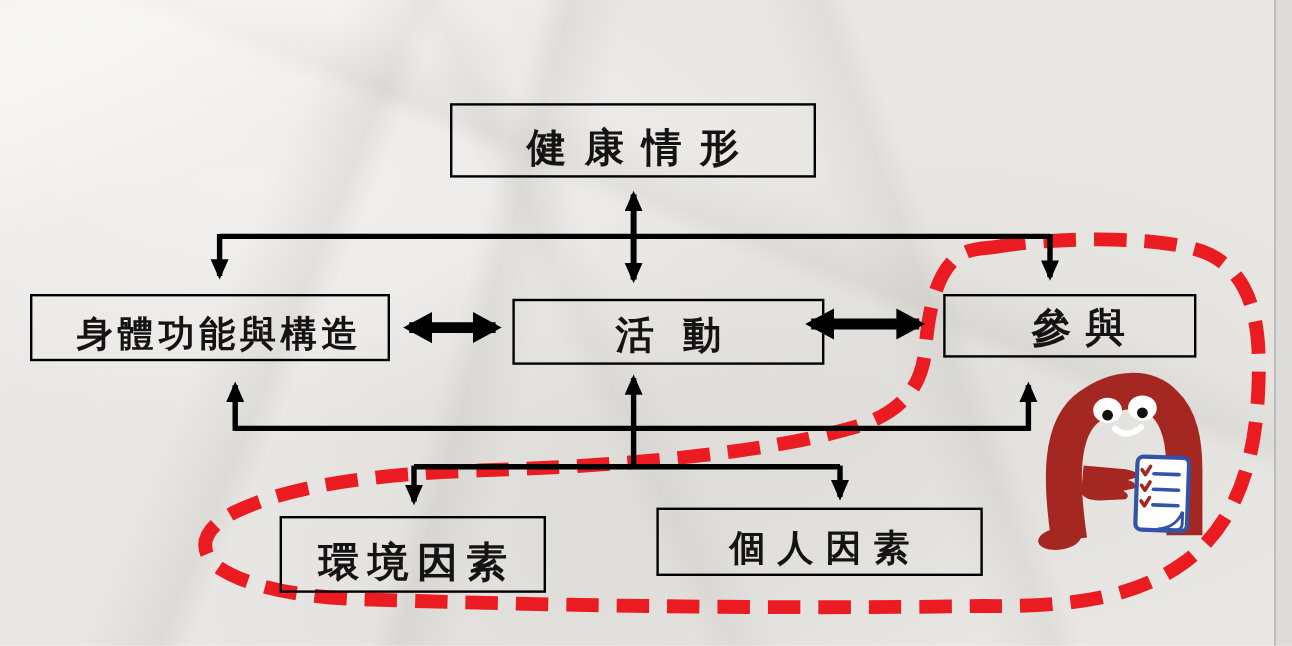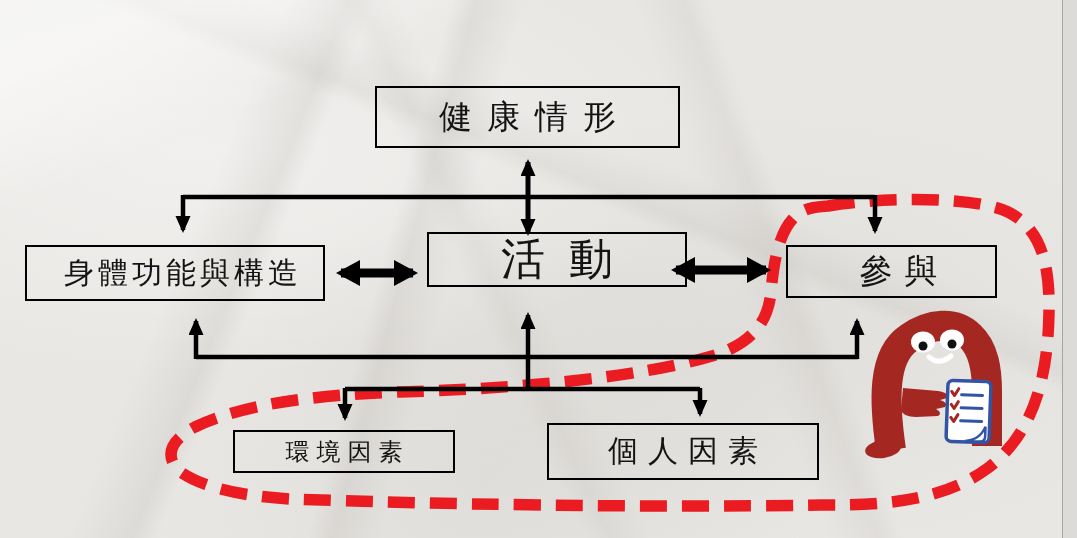--- a/index.html
+++ b/index.html
@@ -15,28 +15,28 @@
       linear-gradient(158deg, rgba(255,255,255,.55) 8%, transparent 22%),
       linear-gradient(22deg, transparent 59%, rgba(140,136,130,.10) 61%, transparent 66%),
       linear-gradient(292deg, transparent 71%, rgba(140,136,130,.13) 73%, transparent 78%),
       linear-gradient(65deg, transparent 44%, rgba(150,146,140,.09) 46%, transparent 49%),
       radial-gradient(ellipse at 18% 28%, rgba(255,255,255,.38), transparent 42%),
       radial-gradient(ellipse at 68% 62%, rgba(180,176,168,.16), transparent 46%),
       radial-gradient(ellipse at 45% 90%, rgba(170,166,158,.14), transparent 40%);
   }
   .edge-strip{position:absolute;top:0;right:0;width:14px;height:538px;
     background:var(--edge-strip);border-left:1px solid #a7a6a4;}
-  .node{position:absolute;display:flex;align-items:center;justify-content:center;
-    border:2px solid var(--line-black);color:#141414;background:transparent;box-sizing:border-box;}
+  .node{position:absolute;display:flex;align-items:flex-end;justify-content:center;
+    border:2px solid var(--line-black);color:#141414;background:transparent;box-sizing:border-box;font-weight:bold;}
   .node span{display:block;white-space:nowrap;}
   #n-health{left:375px;top:86px;width:305px;height:62px;font-size:33px;letter-spacing:15px;padding-left:15px;}
   #n-bodyfn{left:25px;top:245px;width:300px;height:56px;font-size:30px;letter-spacing:4px;padding-left:16px;}
-  #n-activity{left:427px;top:232px;width:260px;height:55px;font-size:44px;letter-spacing:24px;padding-left:24px;}
+  #n-activity{left:427px;top:249px;width:260px;height:55px;font-size:32px;letter-spacing:24px;padding-left:24px;}
   #n-part{left:786px;top:245px;width:211px;height:53px;font-size:33px;letter-spacing:12px;padding-left:26px;}
-  #n-env{left:233px;top:430px;width:222px;height:43px;font-size:24px;letter-spacing:7px;padding-left:7px;}
+  #n-env{left:233px;top:430px;width:222px;height:64px;font-size:34px;letter-spacing:7px;padding-left:7px;}
   #n-personal{left:547px;top:423px;width:272px;height:57px;font-size:30px;letter-spacing:10px;padding-left:10px;}
   svg.overlay{position:absolute;left:0;top:0;pointer-events:none;}
   .ln{stroke:var(--line-black);fill:none;}
   .ln-thin{stroke-width:4.5px;}
   .ln-mid{stroke-width:5px;}
   .ln-thick{stroke-width:9px;}
   .mk{fill:var(--line-black);}
   .red-loop{stroke:var(--dash-red);stroke-width:11.5px;fill:none;
     stroke-dasharray:27 15;stroke-linecap:butt;stroke-linejoin:round;}
   .mascot-body{stroke:var(--mascot-red);fill:none;stroke-width:30px;stroke-linecap:butt;}

